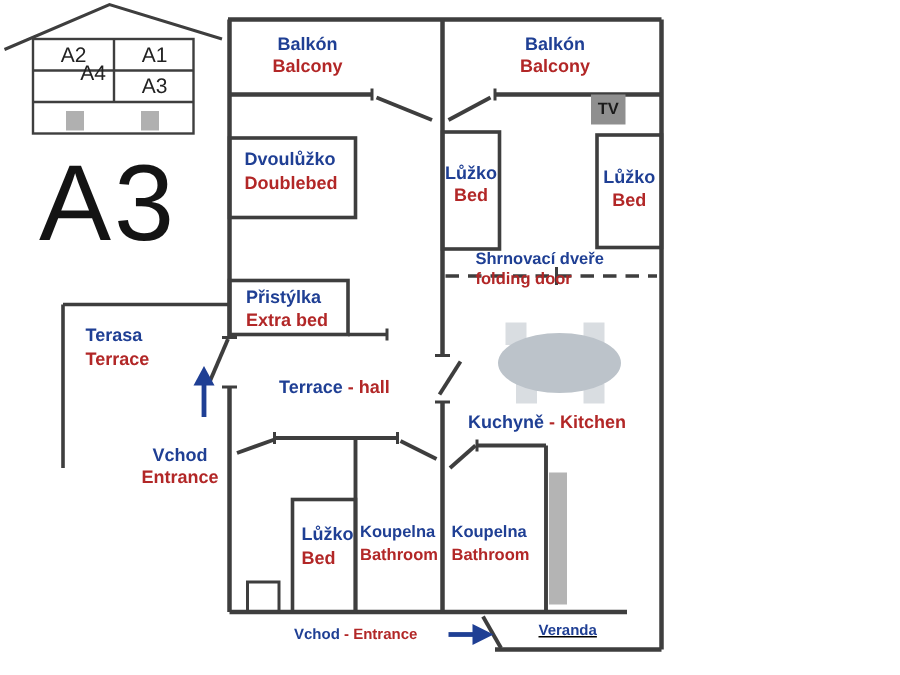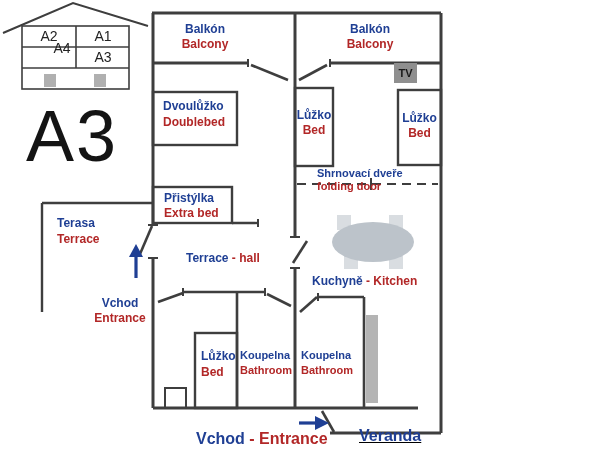--- a/index.html
+++ b/index.html
@@ -9,21 +9,21 @@
   #stage{position:relative;width:600px;height:450px;background:#fff;overflow:hidden;
          font-family:"Liberation Sans", sans-serif;border-radius:21px;}
   svg{position:absolute;left:0;top:0;}
   .lines line,.lines path,.lines polyline,.lines rect{stroke:var(--wall);fill:none;}
   .lbl{position:absolute;font-weight:bold;font-size:12px;line-height:15px;white-space:nowrap;}
   .lbl .cz{color:var(--blue);}
   .lbl .en{color:var(--red);}
   .lbl .sep{color:var(--red);}
   .center{text-align:center;}
   .small{font-size:11px;line-height:13px;}
-  .big13{font-size:16px;line-height:16px;margin-top:15px;}
+  .big13{font-size:10px;line-height:16px;}
   #big-unit{position:absolute;left:26px;top:100px;font-size:72px;line-height:72px;
             color:#141414;font-weight:400;letter-spacing:2px;}
   .house-cell{position:absolute;font-size:14px;color:#222;text-align:center;width:52px;}
   #tv-box{position:absolute;left:394px;top:63px;width:23px;height:20px;background:#8f8f8f;
           color:#1a1a1a;font-size:11px;font-weight:bold;text-align:center;line-height:20px;}
 </style>
 </head>
 <body>
 
 <div id="stage">

